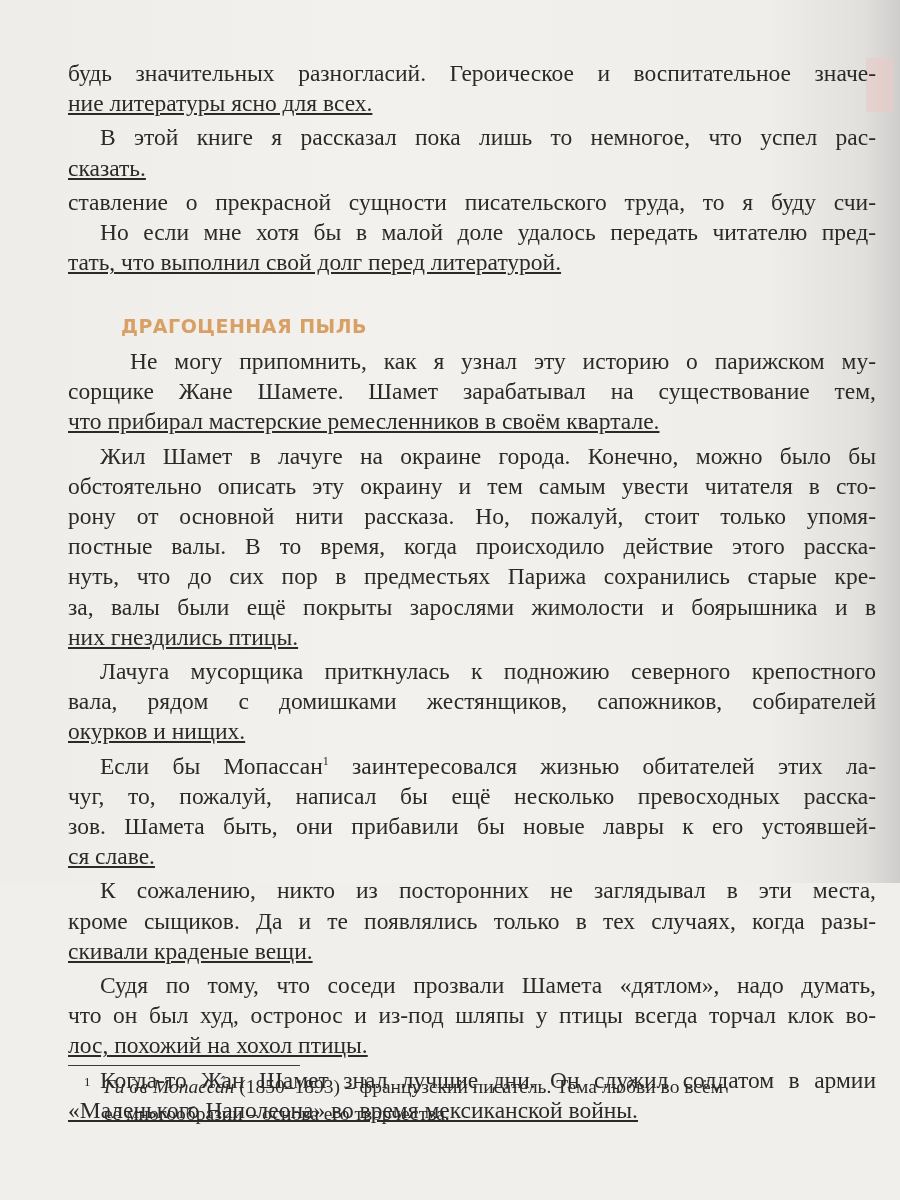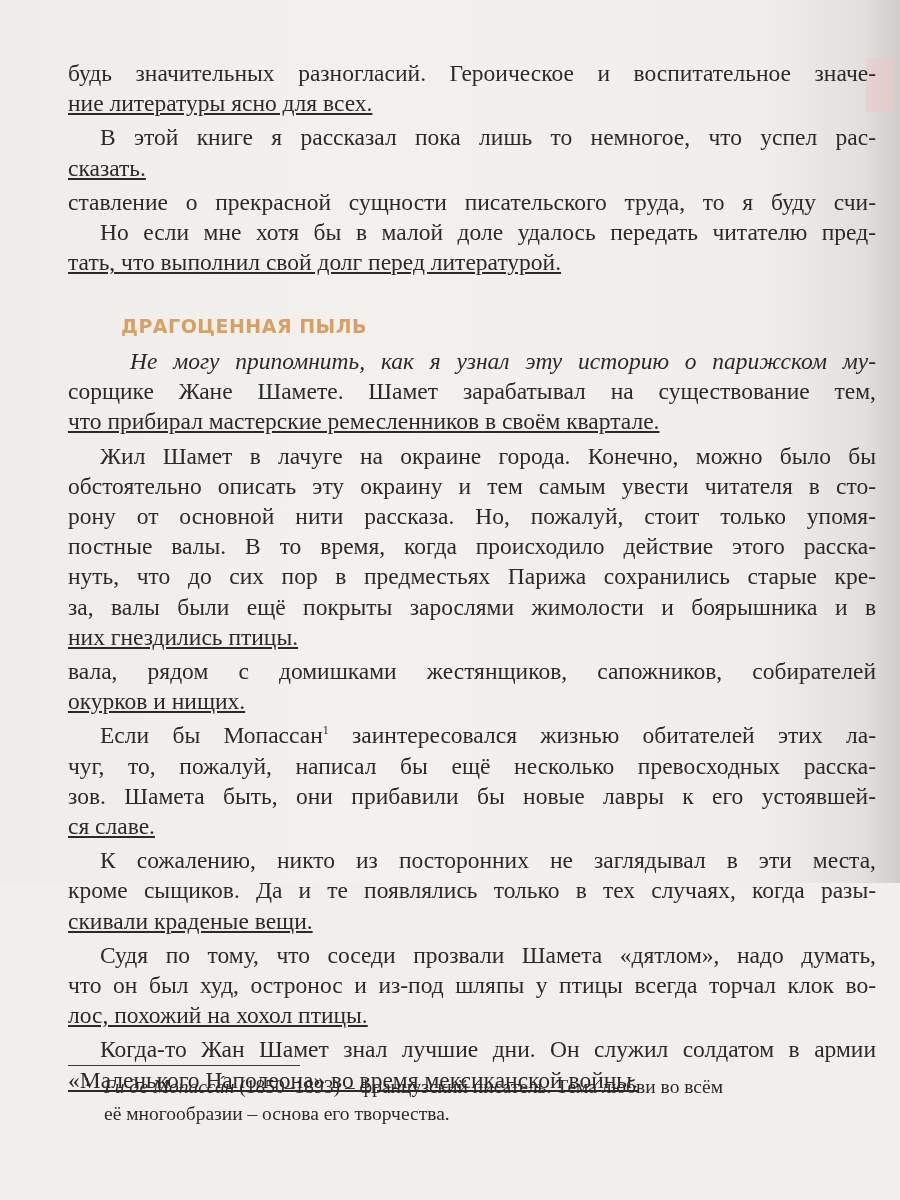--- a/index.html
+++ b/index.html
@@ -66,34 +66,35 @@
       <span class="line">ставление о прекрасной сущности писательского труда, то я буду счи-</span>
       <span class="line indent">Но если мне хотя бы в малой доле удалось передать читателю пред-</span>
       <span class="line last">тать, что выполнил свой долг перед литературой.</span>
     </div>
   </div>
 
   <div class="heading">ДРАГОЦЕННАЯ ПЫЛЬ</div>
 
   <div class="text-block" style="top:346px;">
     <div class="para">
-      <span class="line indent" style="padding-left:62px;font-style:italic;">Не могу припомнить, как я узнал эту историю о парижском му-</span>
+      <span class="line indent" style="padding-left:62px;">Не могу припомнить, как я узнал эту историю о парижском му-</span>
       <span class="line">сорщике Жане Шамете. Шамет зарабатывал на существование тем,</span>
       <span class="line last">что прибирал мастерские ремесленников в своём квартале.</span>
     </div>
     <div class="para">
       <span class="line indent">Жил Шамет в лачуге на окраине города. Конечно, можно было бы</span>
       <span class="line">обстоятельно описать эту окраину и тем самым увести читателя в сто-</span>
       <span class="line">рону от основной нити рассказа. Но, пожалуй, стоит только упомя-</span>
       <span class="line">постные валы. В то время, когда происходило действие этого расска-</span>
       <span class="line">нуть, что до сих пор в предместьях Парижа сохранились старые кре-</span>
       <span class="line">за, валы были ещё покрыты зарослями жимолости и боярышника и в</span>
       <span class="line last">них гнездились птицы.</span>
     </div>
     <div class="para">
+      <span class="line indent">Лачуга мусорщика приткнулась к подножию северного крепостного</span>
       <span class="line">вала, рядом с домишками жестянщиков, сапожников, собирателей</span>
       <span class="line last">окурков и нищих.</span>
     </div>
     <div class="para">
       <span class="line indent"><span>Если бы Мопассан</span><sup>1</sup><span> заинтересовался жизнью обитателей этих ла-</span></span>
       <span class="line">чуг, то, пожалуй, написал бы ещё несколько превосходных расска-</span>
       <span class="line">зов. Шамета быть, они прибавили бы новые лавры к его устоявшей-</span>
       <span class="line last">ся славе.</span>
     </div>
     <div class="para">

